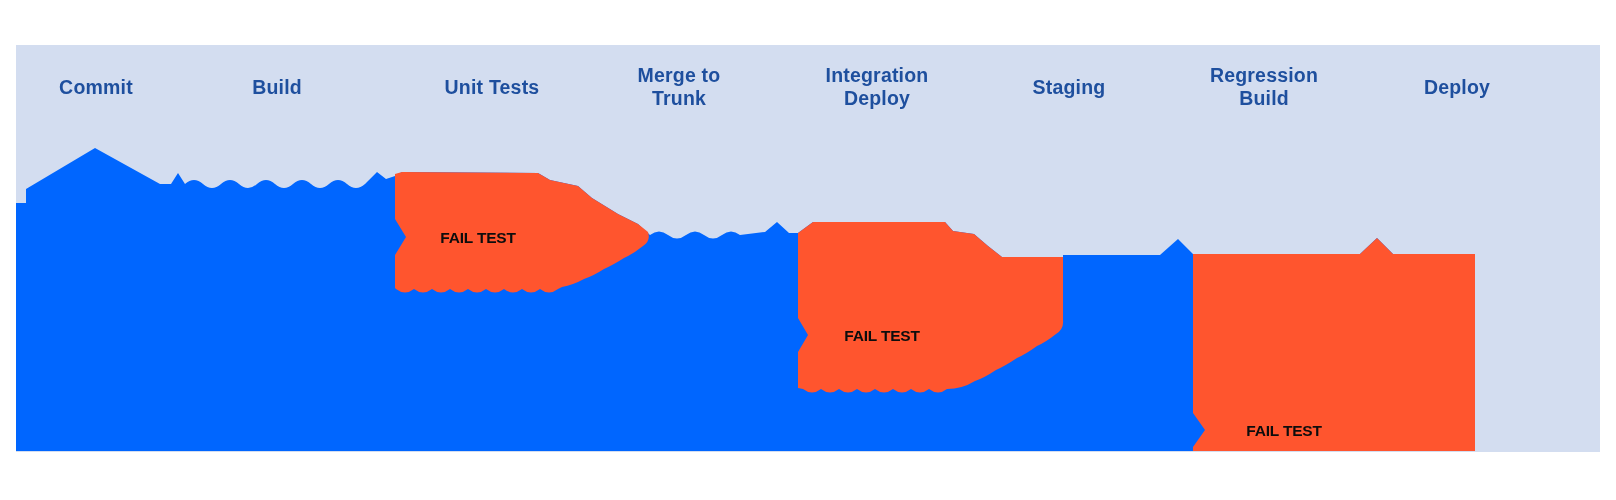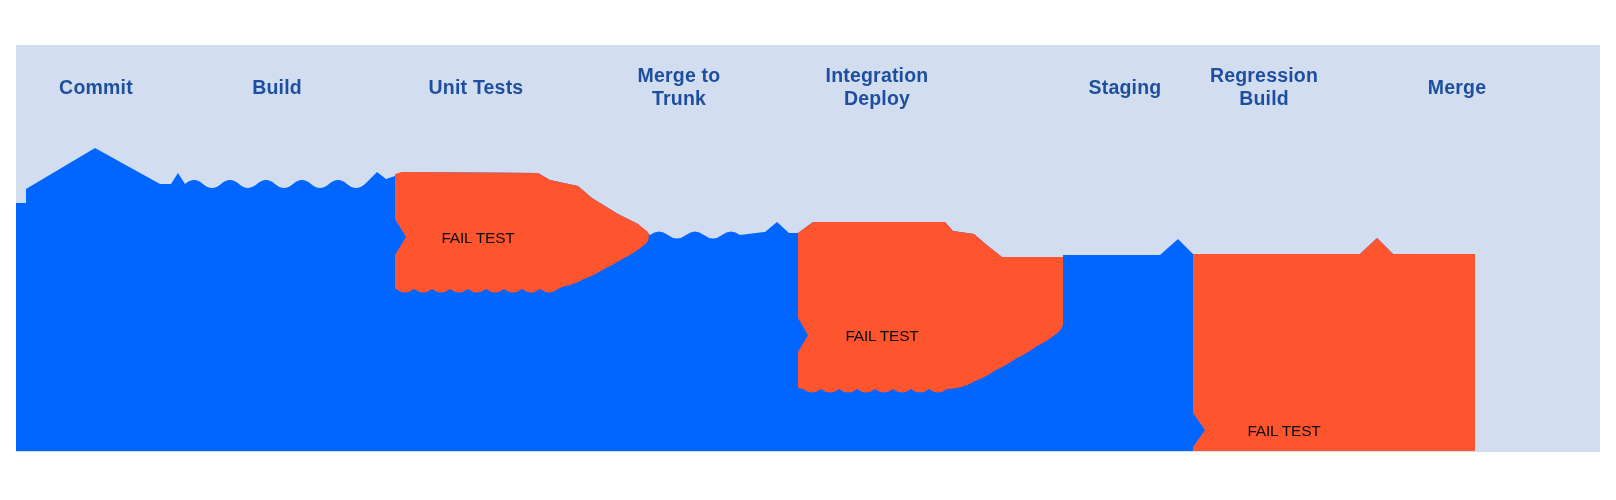--- a/index.html
+++ b/index.html
@@ -25,21 +25,21 @@
     line-height: 23px;
     letter-spacing: 0.2px;
     color: #1e4f9e;
     text-align: center;
     white-space: nowrap;
   }
   .stage-label.two-line { white-space: normal; width: 118px; }
   .fail-label {
     position: absolute;
     transform: translate(-50%, -50%);
-    font-weight: 400;
+    font-weight: 700;
     font-size: 15.5px;
     line-height: 1;
     letter-spacing: -0.2px;
     color: #0d0d0d;
     white-space: nowrap;
   }
 </style>
 </head>
 <body>
 
@@ -76,25 +76,25 @@
              q-9 7 -18 0 q-9 7 -18 0 q-9 7 -18 0 q-9 7 -18 0
              L798 388 L798 352 L808 335 L798 318 Z" fill="#ff552e"></path>
 
     <path d="M1193 254 L1360 254 L1377 238 L1393 254 L1475 254
              L1475 451 L1193 451 L1193 447 L1205 430 L1193 413 Z" fill="#ff552e"></path>
   </svg>
 
   <div>
     <div class="stage-label" style="left:96px">Commit</div>
     <div class="stage-label" style="left:277px">Build</div>
-    <div class="stage-label" style="left:476px">Unit Tests</div>
+    <div class="stage-label" style="left:492px">Unit Tests</div>
     <div class="stage-label two-line" style="left:679px">Merge to Trunk</div>
     <div class="stage-label two-line" style="left:877px">Integration Deploy</div>
-    <div class="stage-label" style="left:1125px">Staging</div>
+    <div class="stage-label" style="left:1069px">Staging</div>
     <div class="stage-label two-line" style="left:1264px">Regression Build</div>
-    <div class="stage-label" style="left:1457px">Merge</div>
+    <div class="stage-label" style="left:1457px">Deploy</div>
   </div>
 
   <div class="fail-label" style="left:478px;  top:238px">FAIL TEST</div>
   <div class="fail-label" style="left:882px;  top:336px">FAIL TEST</div>
   <div class="fail-label" style="left:1284px; top:431px">FAIL TEST</div>
 
 </div>
 
 </body></html>

